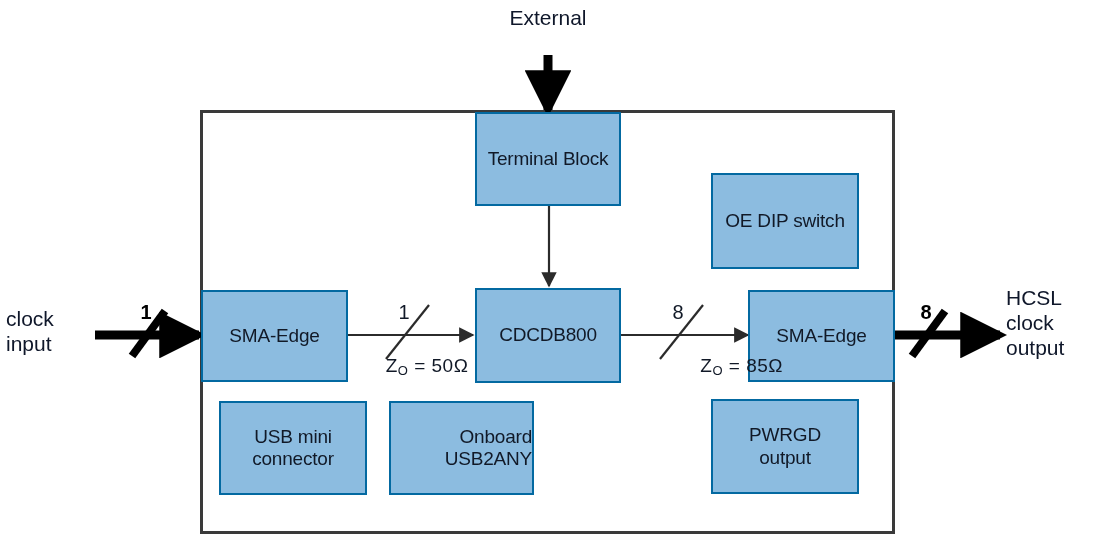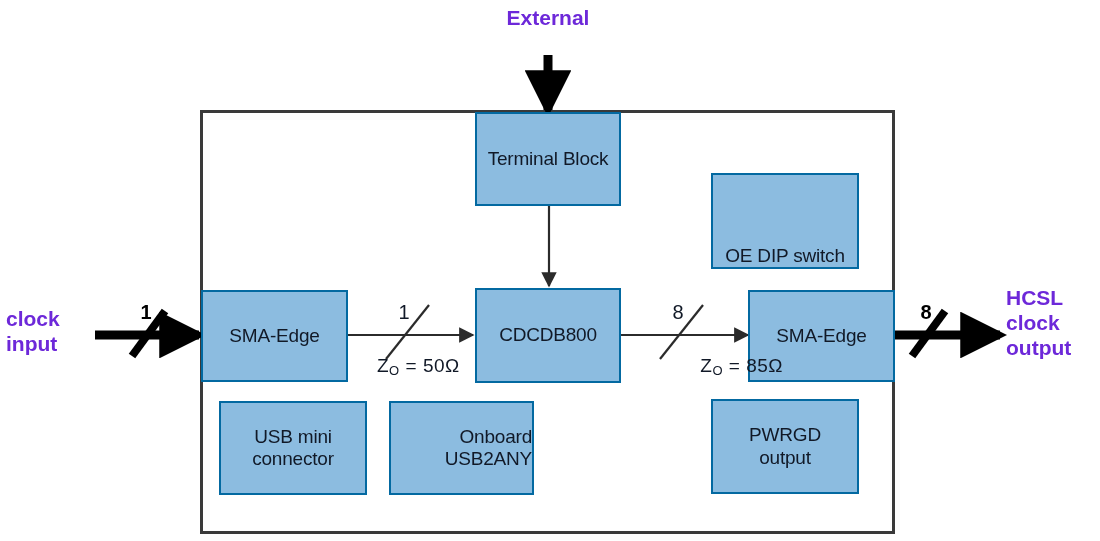--- a/index.html
+++ b/index.html
@@ -36,23 +36,23 @@
     line-height: 1.18;
     letter-spacing: -0.2px;
   }
   .lbl {
     position: absolute;
     color: #000000;
     text-align: center;
     line-height: 1.2;
   }
   .lbl-bold {
-    font-weight: bold;
+    font-weight: normal;
     font-size: 21px;
-    color: #6d28d9;
+    color: #0f172a;
   }
   .lbl-z {
     font-size: 19px;
     color: #111927;
     letter-spacing: 0.5px;
     white-space: nowrap;
   }
   .lbl-z sub {
     font-size: 13px;
     vertical-align: baseline;
@@ -106,21 +106,21 @@
   </svg>
 
   <div class="lbl lbl-bold" style="left:458px; top:5px; width:180px;">
     <div>External</div>
   </div>
 
   <div class="blk" style="left:475px; top:112px; width:146px; height:94px;">
     <span>Terminal Block</span>
   </div>
 
-  <div class="blk" style="left:711px; top:173px; width:148px; height:96px;align-items:flex-end;">
+  <div class="blk" style="left:711px; top:173px; width:148px; height:96px;">
     <span>OE DIP switch</span>
   </div>
 
   <div class="blk" style="left:201px; top:290px; width:147px; height:92px;">
     <span>SMA-Edge</span>
   </div>
 
   <div class="blk" style="left:475px; top:288px; width:146px; height:95px;">
     <span>CDCDB800</span>
   </div>
@@ -156,21 +156,21 @@
   </div>
 
   <div class="lbl lbl-num-bold" style="left:128px; top:300px; width:36px;">1</div>
 
   <div class="lbl lbl-num" style="left:386px; top:300px; width:36px;">1</div>
 
   <div class="lbl lbl-num" style="left:660px; top:300px; width:36px;">8</div>
 
   <div class="lbl lbl-num-bold" style="left:908px; top:300px; width:36px;">8</div>
 
-  <div class="lbl lbl-z" style="left:352px; top:355px; width:150px; text-align:left;margin-left:25px;">
+  <div class="lbl lbl-z" style="left:352px; top:355px; width:150px; text-align:center;">
     <span>Z</span><sub>O</sub>
     <span>=  50Ω</span>
   </div>
 
   <div class="lbl lbl-z" style="left:633px; top:355px; width:150px; text-align:right;">
     <span>Z</span><sub>O</sub>
     <span>=  85Ω</span>
   </div>
 
 </div>

